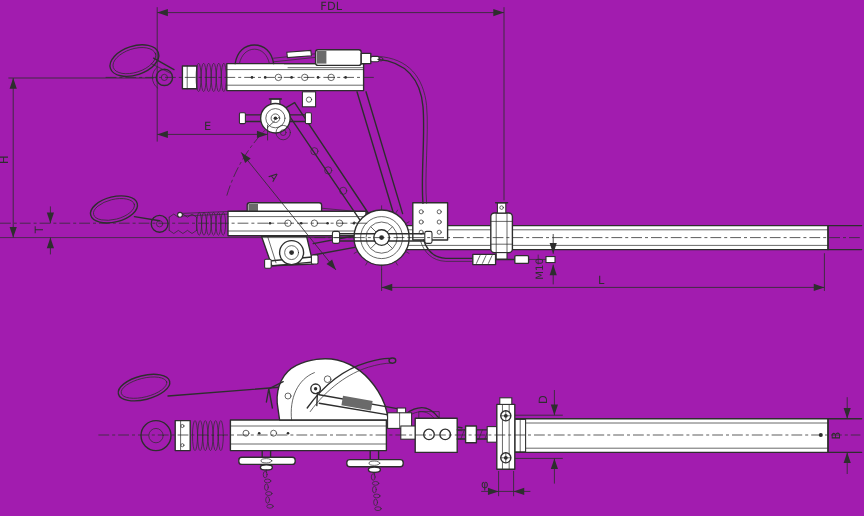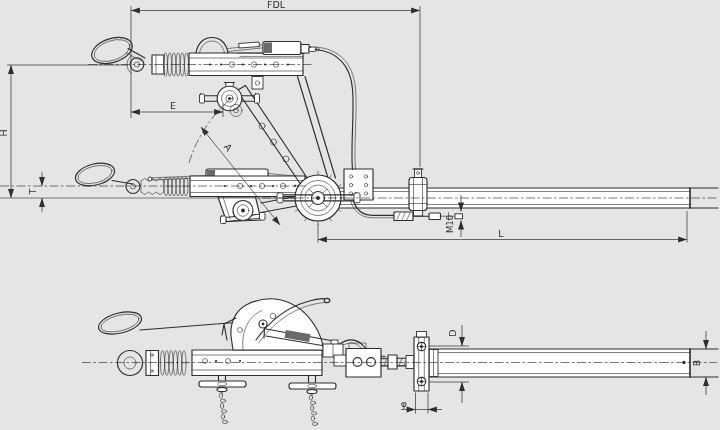--- a/index.html
+++ b/index.html
@@ -1,16 +1,16 @@
 <!DOCTYPE html>
 <html><head>
 <meta charset="utf-8">
 <style>
   html,body{margin:0;padding:0;background:#fff;}
-  .stage{width:720px;height:430px;background:#e5e5e5;position:relative;overflow:hidden;}
+  .stage{width:720px;height:430px;background:#a21caf;position:relative;overflow:hidden;}
   svg{display:block;}
   .o  {stroke:#2e2e2e;fill:none;stroke-width:1.15;stroke-linecap:round;stroke-linejoin:round;}
   .ow {stroke:#2e2e2e;fill:#ffffff;stroke-width:1.15;stroke-linecap:round;stroke-linejoin:round;}
   .t  {stroke:#2e2e2e;fill:none;stroke-width:0.6;stroke-linecap:round;}
   .tw {stroke:#2e2e2e;fill:#ffffff;stroke-width:0.9;stroke-linecap:round;}
   .d  {stroke:#2e2e2e;fill:none;stroke-width:0.7;}
   .cl {stroke:#2e2e2e;fill:none;stroke-width:0.65;stroke-dasharray:9 2.5 2.5 2.5;}
   .fl {fill:#2e2e2e;stroke:none;}
   .dk {fill:#6a6a6a;stroke:none;}
   .dim-label{font:9.5px "DejaVu Sans", sans-serif;fill:#2e2e2e;}

